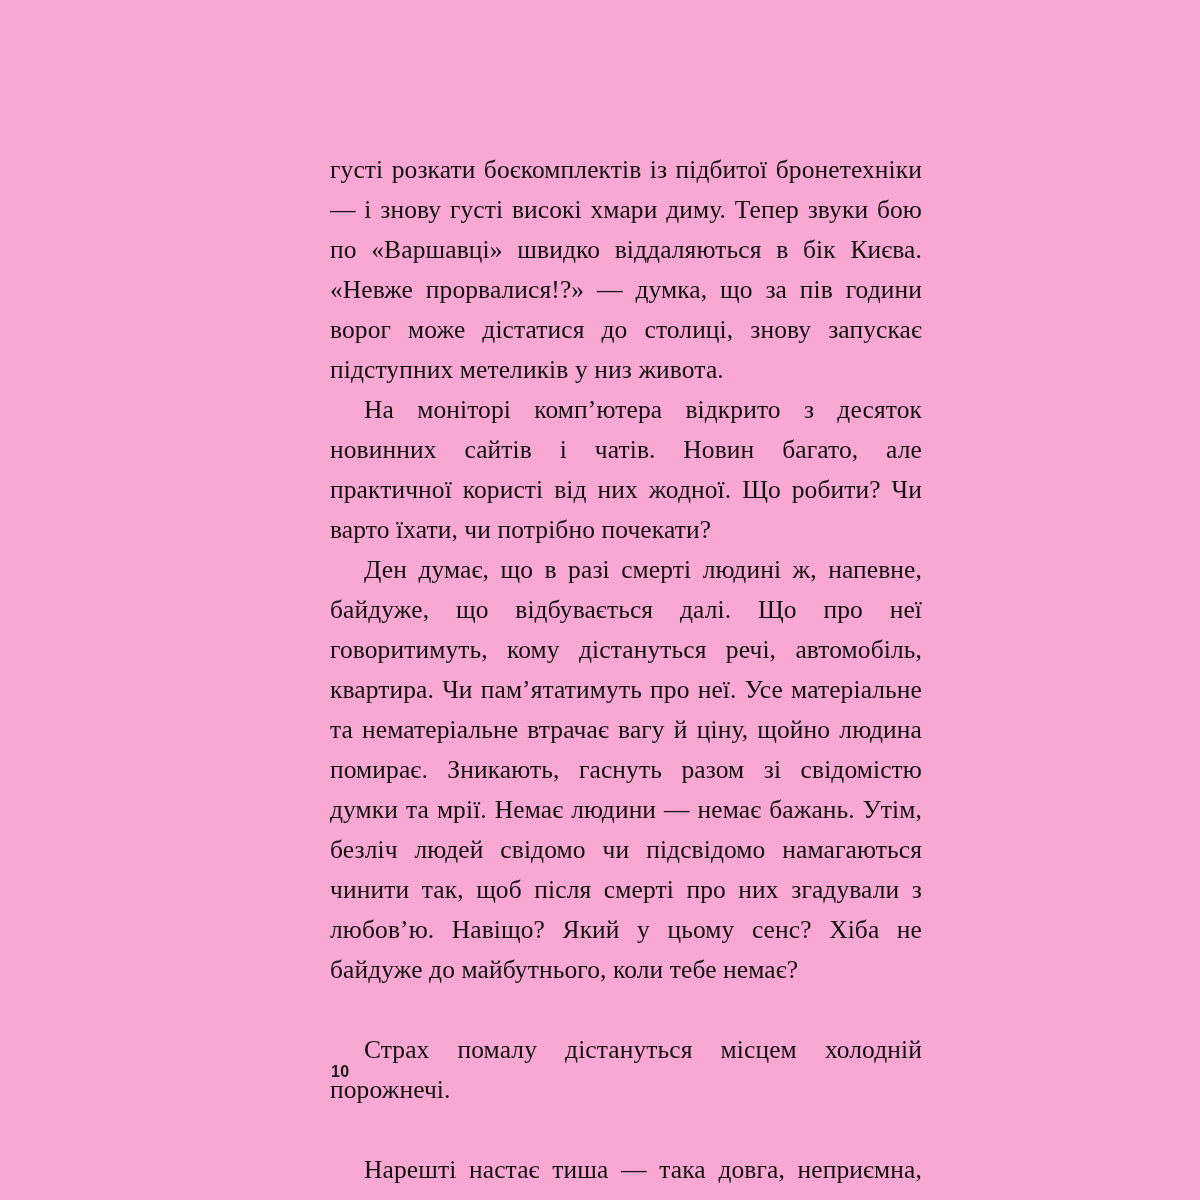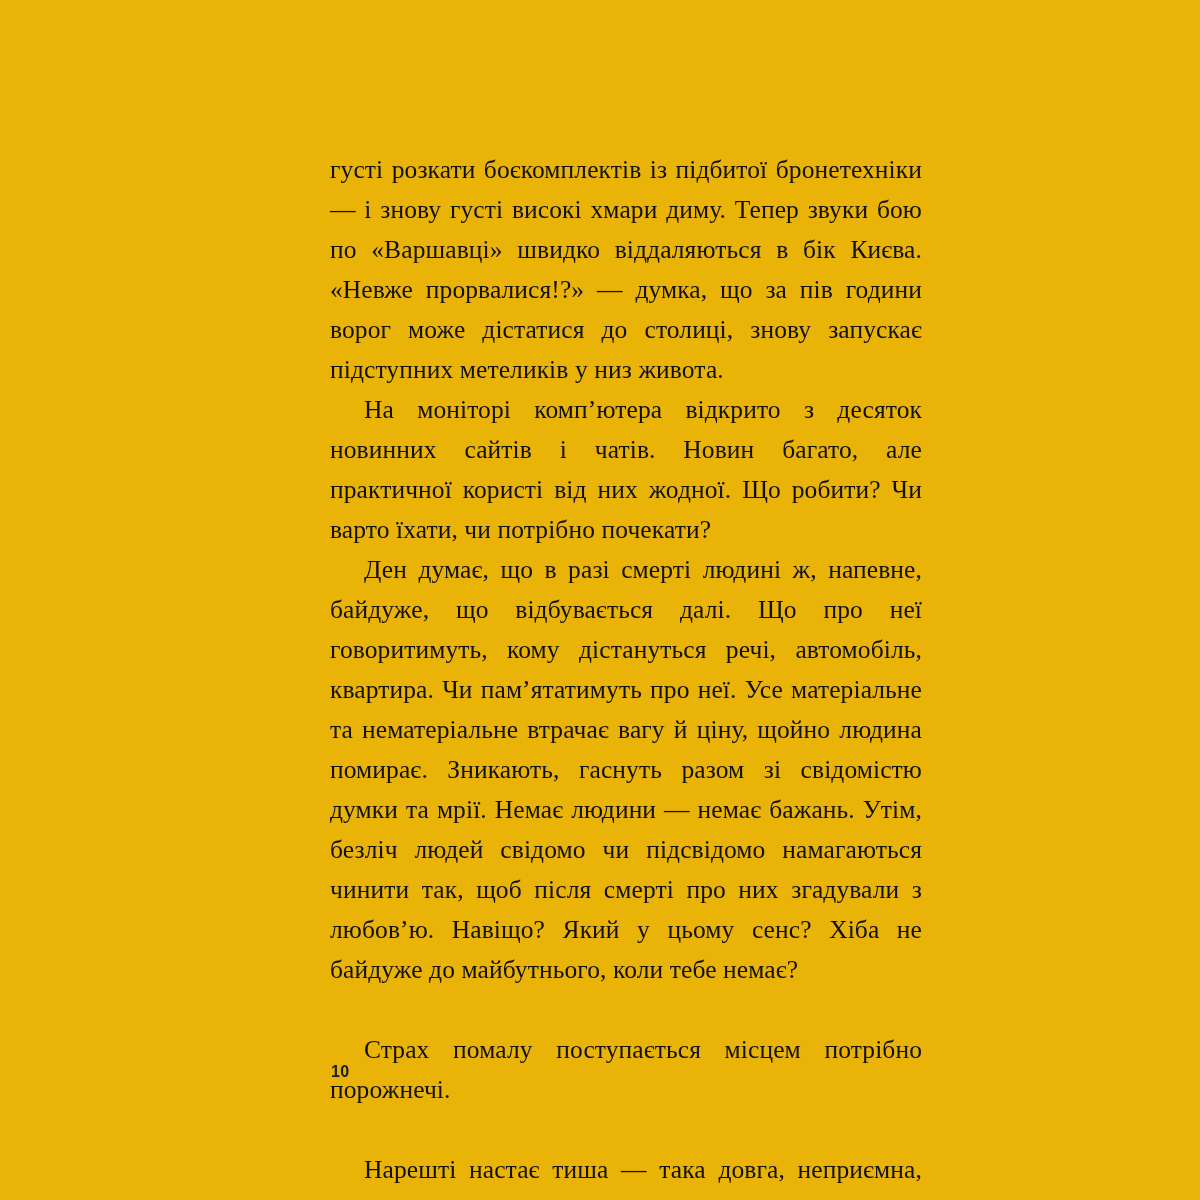--- a/index.html
+++ b/index.html
@@ -14,21 +14,21 @@
     color: #111111;
     position: relative;
     overflow: hidden;
   }
   .page {
     position: absolute;
     left: 0;
     top: 0;
     width: 1200px;
     height: 1200px;
-    background: #eab308;
+    background: #f9a8d4;
   }
   .text-column {
     position: absolute;
     left: 330px;
     top: 150px;
     width: 592px;
   }
   .para {
     margin: 0;
     font-size: 25.5px;
@@ -57,17 +57,17 @@
   }
 </style>
 </head>
 <body>
 
 <div class="page">
   <div class="text-column">
     <p class="para">густі розкати боєкомплектів із підбитої бронетехніки — і знову густі високі хмари диму. Тепер звуки бою по «Варшавці» швидко віддаляються в бік Києва. «Невже прорвалися!?» — думка, що за пів години ворог може дістатися до столиці, знову запускає підступних метеликів у низ живота.</p>
     <p class="para indent">На моніторі комп’ютера відкрито з десяток новинних сайтів і чатів. Новин багато, але практичної користі від них жодної. Що робити? Чи варто їхати, чи потрібно почекати?</p>
     <p class="para indent">Ден думає, що в разі смерті людині ж, напевне, байдуже, що відбувається далі. Що про неї говоритимуть, кому дістануться речі, автомобіль, квартира. Чи пам’ятатимуть про неї. Усе матеріальне та нематеріальне втрачає вагу й ціну, щойно людина помирає. Зникають, гаснуть разом зі свідомістю думки та мрії. Немає людини — немає бажань. Утім, безліч людей свідомо чи підсвідомо намагаються чинити так, щоб після смерті про них згадували з любов’ю. Навіщо? Який у цьому сенс? Хіба не байдуже до майбутнього, коли тебе немає?</p>
-    <p class="para indent gap-before">Страх помалу поступається місцем потрібно порожнечі.</p>
+    <p class="para indent gap-before">Страх помалу дістануться місцем холодній порожнечі.</p>
     <p class="para indent gap-before">Нарешті настає тиша — така довга, неприємна, чужа тиша, наче з інших світів.</p>
   </div>
   <div class="folio">10</div>
 </div>
 
 </body></html>

